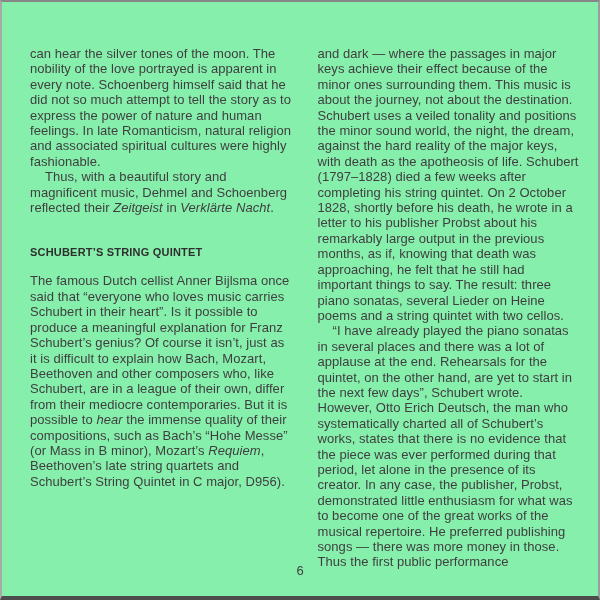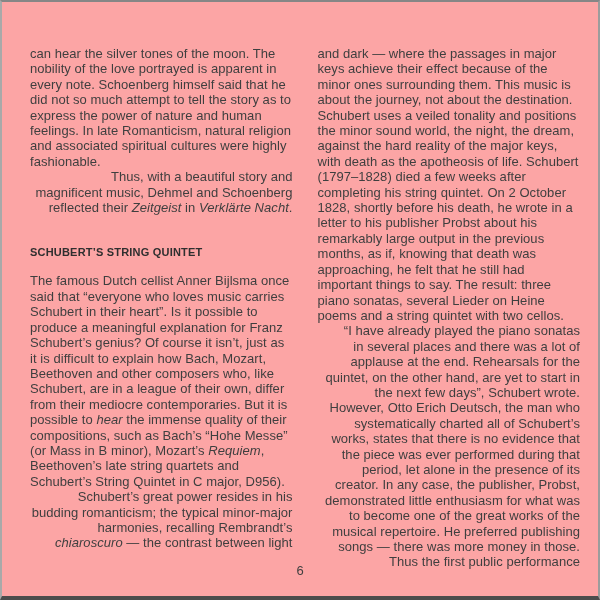--- a/index.html
+++ b/index.html
@@ -6,21 +6,21 @@
     margin: 0;
     padding: 0;
     background: #ffffff;
     font-family: "Liberation Sans", sans-serif;
   }
   .page {
     position: relative;
     box-sizing: border-box;
     width: 600px;
     height: 600px;
-    background: #fca5a5;
+    background: #86efac;
     border-top: 2px solid #868686;
     border-left: 2px solid #a9a9a9;
     border-right: 2px solid #9c9c9c;
     border-bottom: 4px solid #4c4c4c;
     overflow: hidden;
   }
   .columns {
     display: flex;
     gap: 25px;
     padding: 44px 18px 0 28px;
@@ -31,21 +31,20 @@
   }
   p.para {
     margin: 0;
     font-size: 13px;
     line-height: 15.4px;
     color: #3f3f3f;
     letter-spacing: 0.05px;
   }
   p.para.indent {
     text-indent: 15px;
-    text-align: right;
   }
   .it {
     font-style: italic;
   }
   h2.heading {
     margin: 29px 0 13px 0;
     font-size: 11px;
     line-height: 16px;
     font-weight: bold;
     color: #2f2f2f;
@@ -64,21 +63,20 @@
 </head>
 <body>
 
 <div class="page">
   <div class="columns">
     <section class="col">
         <p class="para"><span>can hear the silver tones of the moon. The nobility of the love portrayed is apparent in every note. Schoenberg himself said that he did not so much attempt to tell the story as to express the power of nature and human feelings. In late Romanticism, natural religion and associated spiritual cultures were highly fashionable.</span></p>
         <p class="para indent"><span>Thus, with a beautiful story and magnificent music, Dehmel and Schoenberg reflected their </span><span class="it">Zeitgeist</span><span> in </span><span class="it">Verklärte Nacht</span><span>.</span></p>
         <h2 class="heading">SCHUBERT’S STRING QUINTET</h2>
         <p class="para"><span>The famous Dutch cellist Anner Bijlsma once said that “everyone who loves music carries Schubert in their heart”. Is it possible to produce a meaningful explanation for Franz Schubert’s genius? Of course it isn’t, just as it is difficult to explain how Bach, Mozart, Beethoven and other composers who, like Schubert, are in a league of their own, differ from their mediocre contemporaries. But it is possible to </span><span class="it">hear</span><span> the immense quality of their compositions, such as Bach’s “Hohe Messe” (or Mass in B minor), Mozart’s </span><span class="it">Requiem</span><span>, Beethoven’s late string quartets and Schubert’s String Quintet in C major, D956).</span></p>
-        <p class="para indent"><span>Schubert’s great power resides in his budding romanticism; the typical minor-major harmonies, recalling Rembrandt’s </span><span class="it">chiaroscuro</span><span> — the contrast between light</span></p>
       </section>
     <section class="col">
         <p class="para"><span>and dark — where the passages in major keys achieve their effect because of the minor ones surrounding them. This music is about the journey, not about the destination. Schubert uses a veiled tonality and positions the minor sound world, the night, the dream, against the hard reality of the major keys, with death as the apotheosis of life. Schubert (1797–1828) died a few weeks after completing his string quintet. On 2 October 1828, shortly before his death, he wrote in a letter to his publisher Probst about his remarkably large output in the previous months, as if, knowing that death was approaching, he felt that he still had important things to say. The result: three piano sonatas, several Lieder on Heine poems and a string quintet with two cellos.</span></p>
         <p class="para indent"><span>“I have already played the piano sonatas in several places and there was a lot of applause at the end. Rehearsals for the quintet, on the other hand, are yet to start in the next few days”, Schubert wrote. However, Otto Erich Deutsch, the man who systematically charted all of Schubert’s works, states that there is no evidence that the piece was ever performed during that period, let alone in the presence of its creator. In any case, the publisher, Probst, demonstrated little enthusiasm for what was to become one of the great works of the musical repertoire. He preferred publishing songs — there was more money in those. Thus the first public performance</span></p>
       </section>
   </div>
   <div class="page-number">6</div>
 </div>
 
 </body></html>

